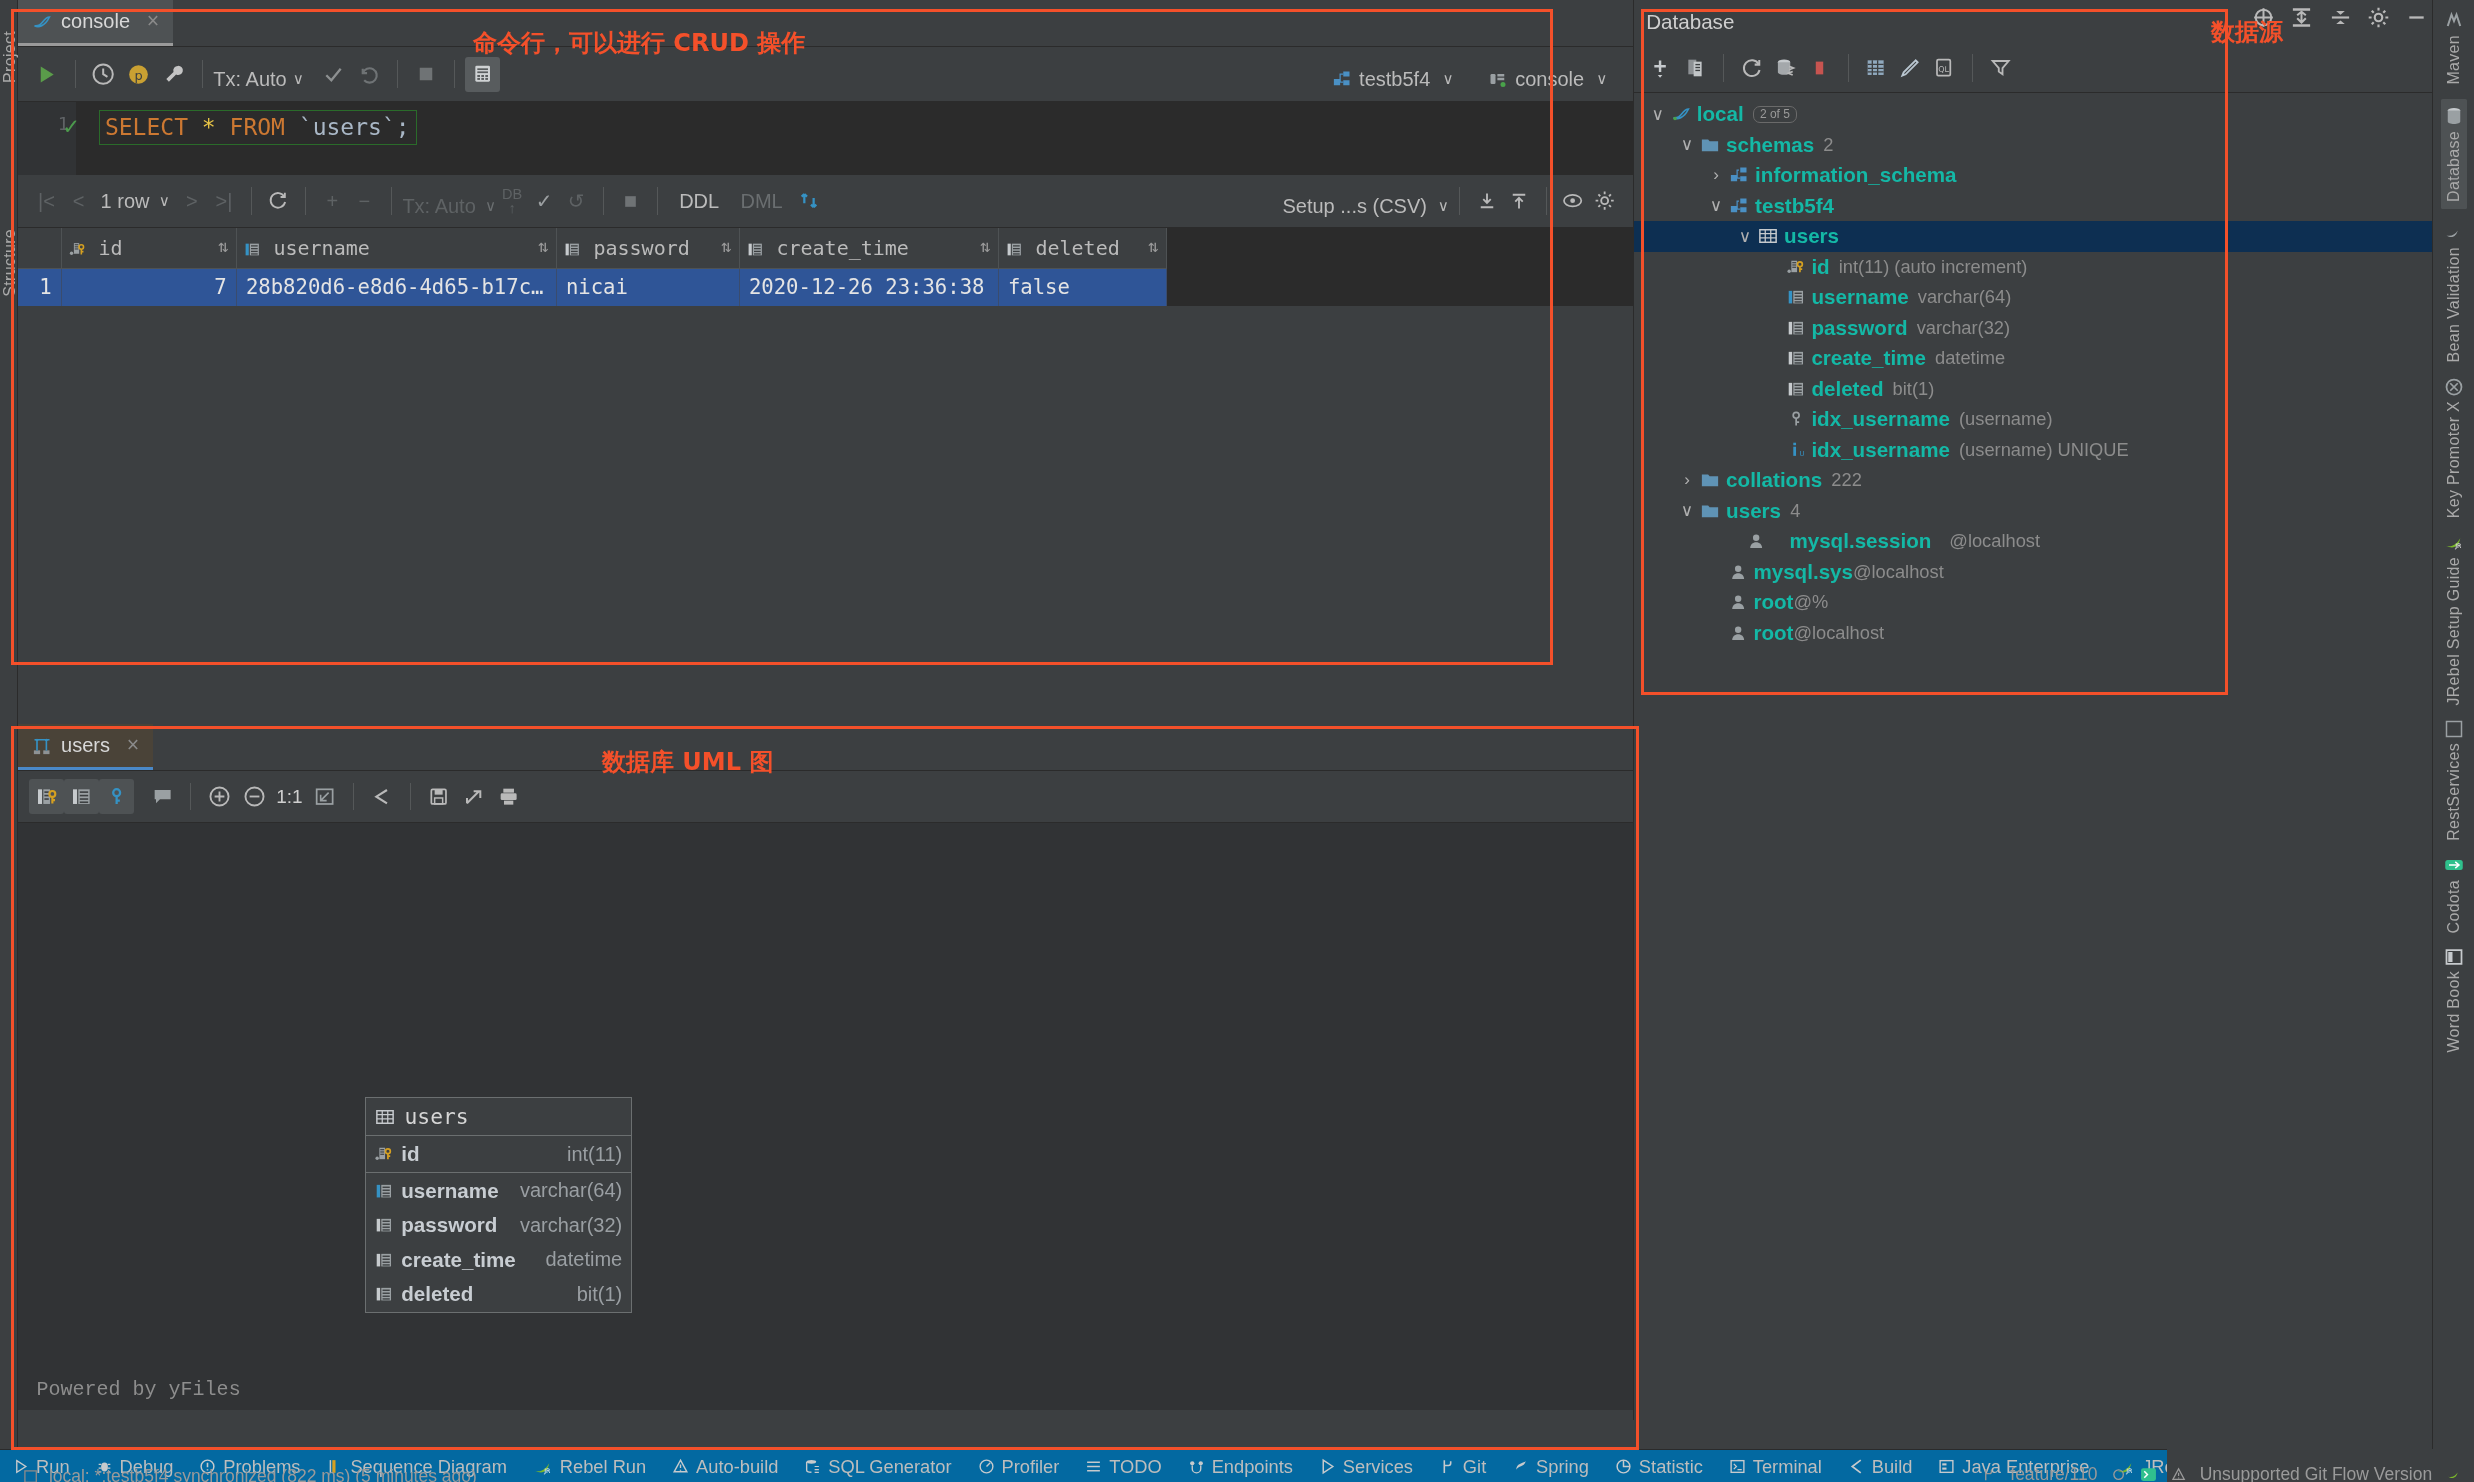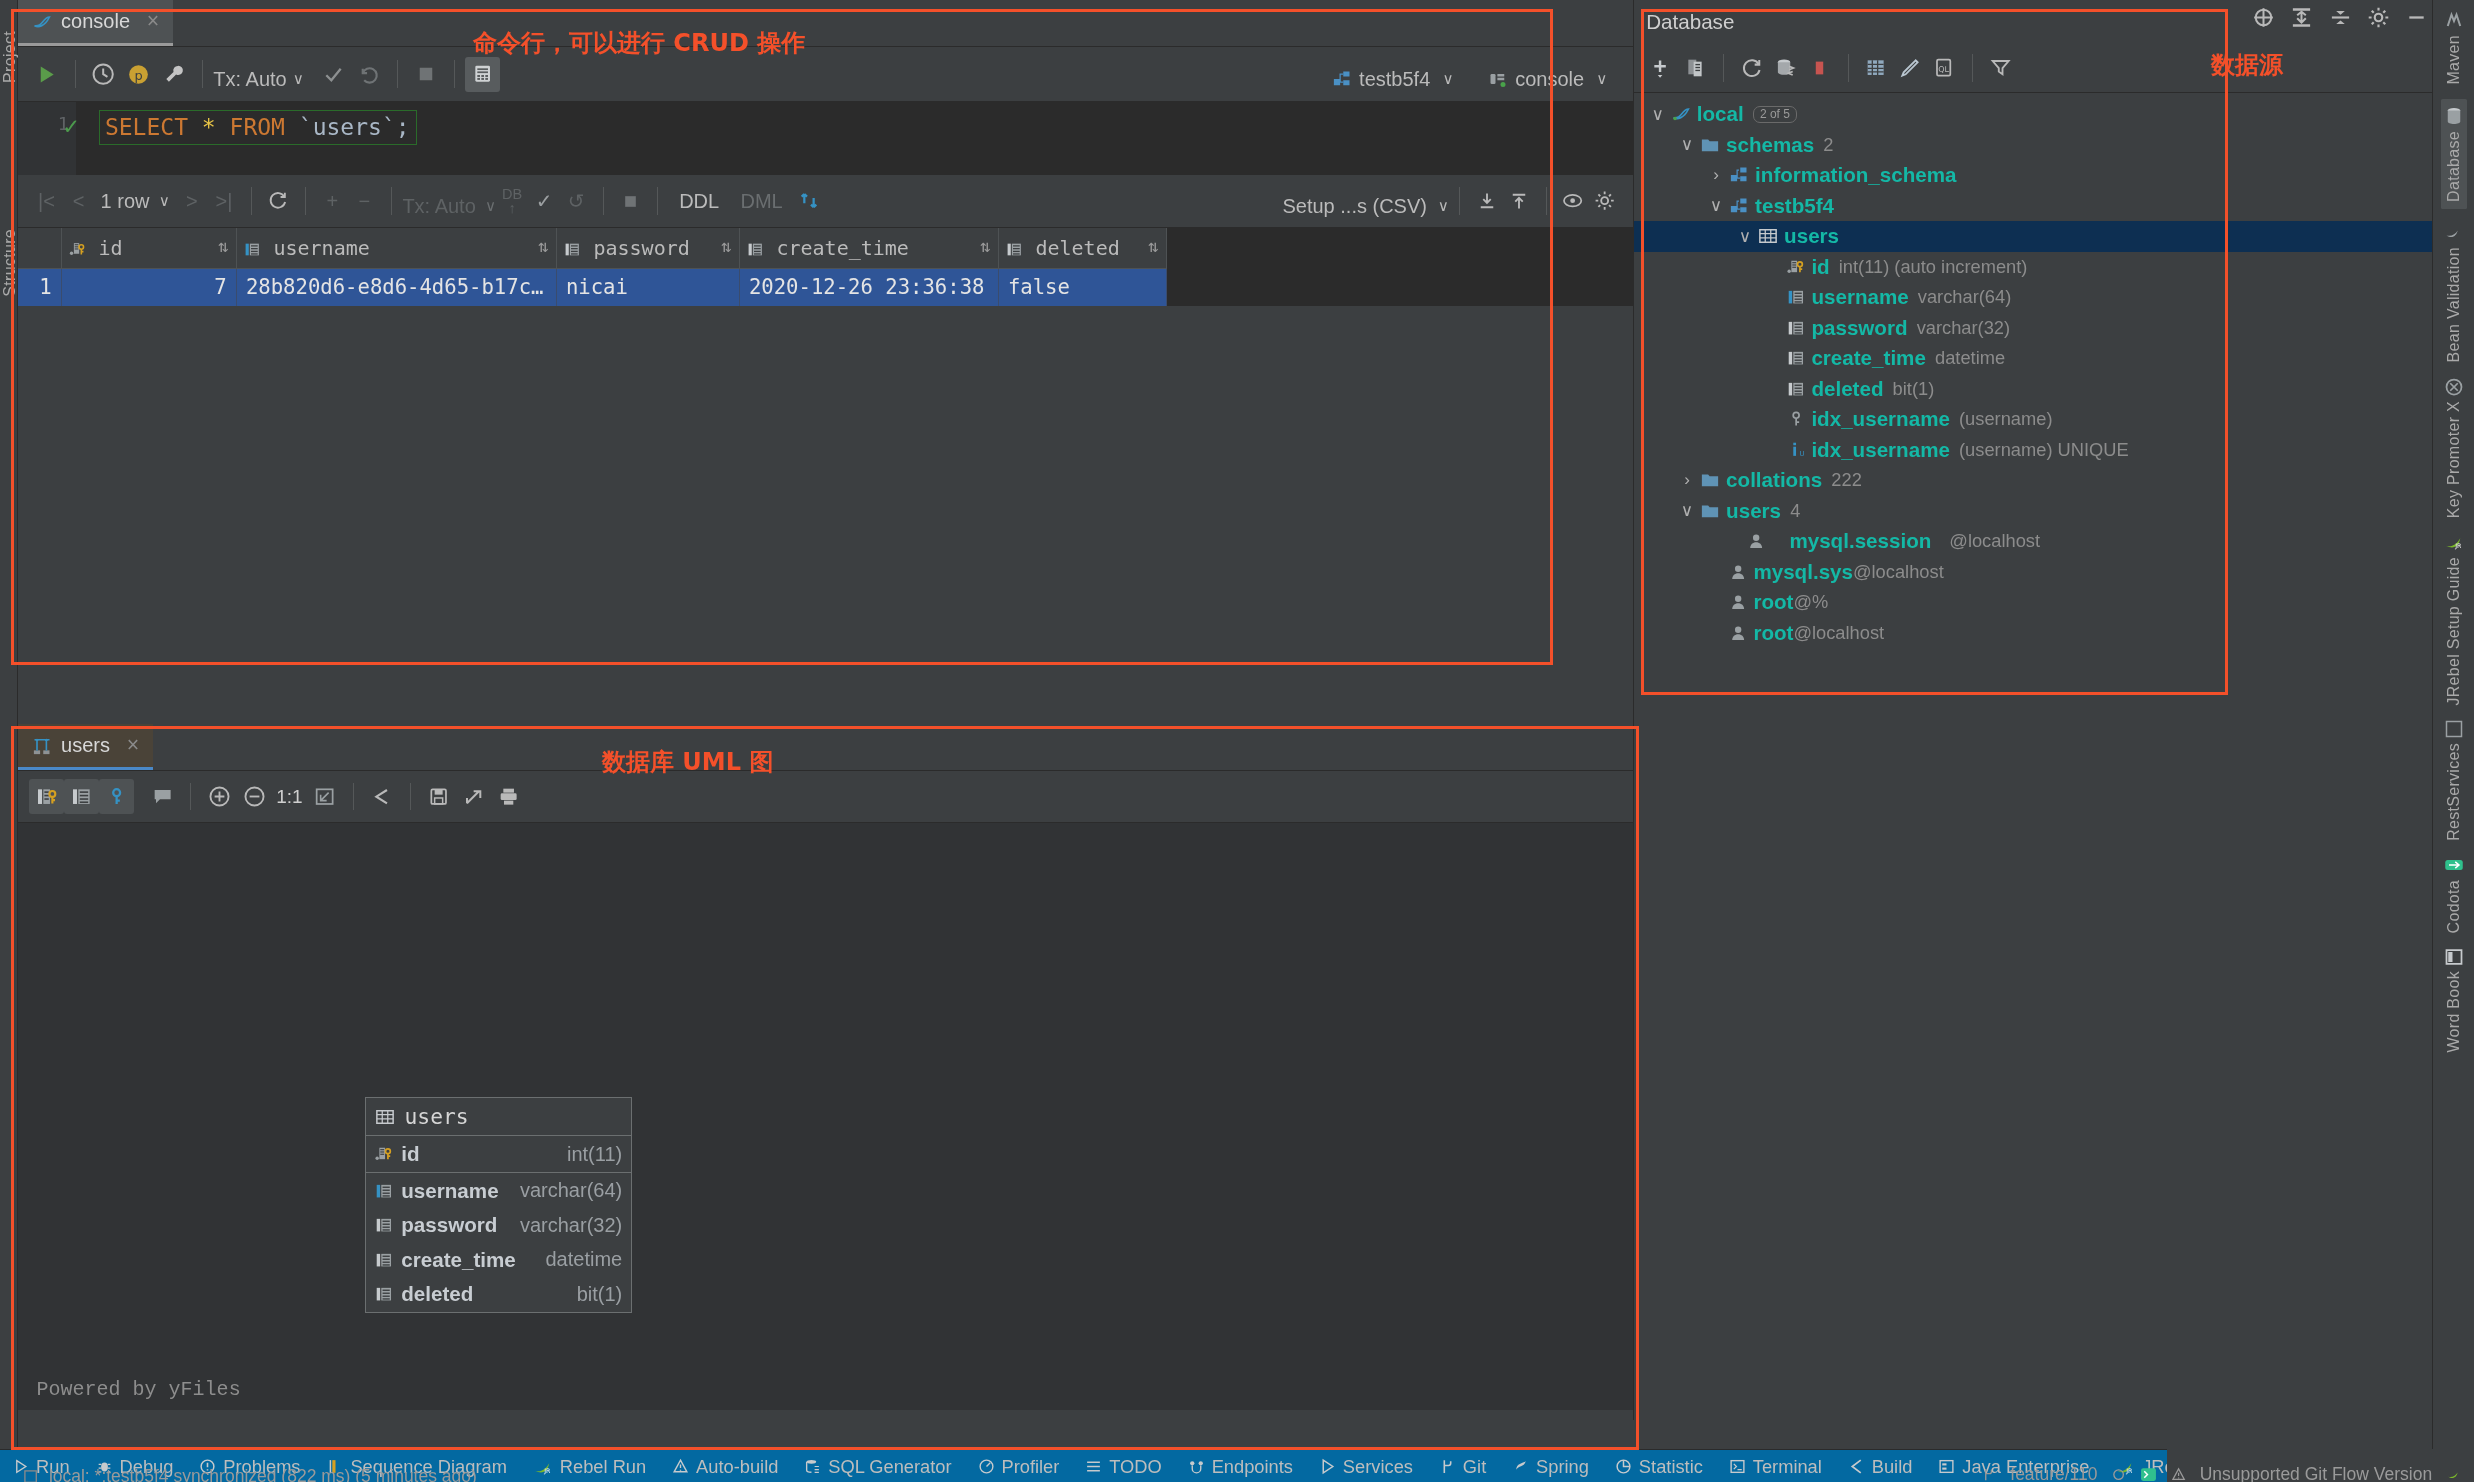--- a/index.html
+++ b/index.html
@@ -1209,17 +1209,17 @@
     <svg width="17" height="17" viewBox="0 0 16 16">
         <path d="M2 10c4 1 7-1 9-4-1 4-4 7-9 4z" fill="#7ab72b"></path>
       </svg>
     </span>
 </div>
 
 <div class="abs annot-box" style="left:10.7px; top:9.1px; width:1542px; height:656px;"></div>
 <div class="abs annot-text" style="left:473px; top:27.4px;">命令行，可以进行 CRUD 操作</div>
 
 <div class="abs annot-box" style="left:1641px; top:9.1px; width:587px; height:686px;"></div>
-<div class="abs annot-text" style="left:2211px; top:49px;">数据源</div>
+<div class="abs annot-text" style="left:2211px; top:16px;">数据源</div>
 
 <div class="abs annot-box" style="left:10.7px; top:726px; width:1628px; height:724px;"></div>
 <div class="abs annot-text" style="left:602px; top:746px;">数据库 UML 图</div>
 
 
 </body></html>

